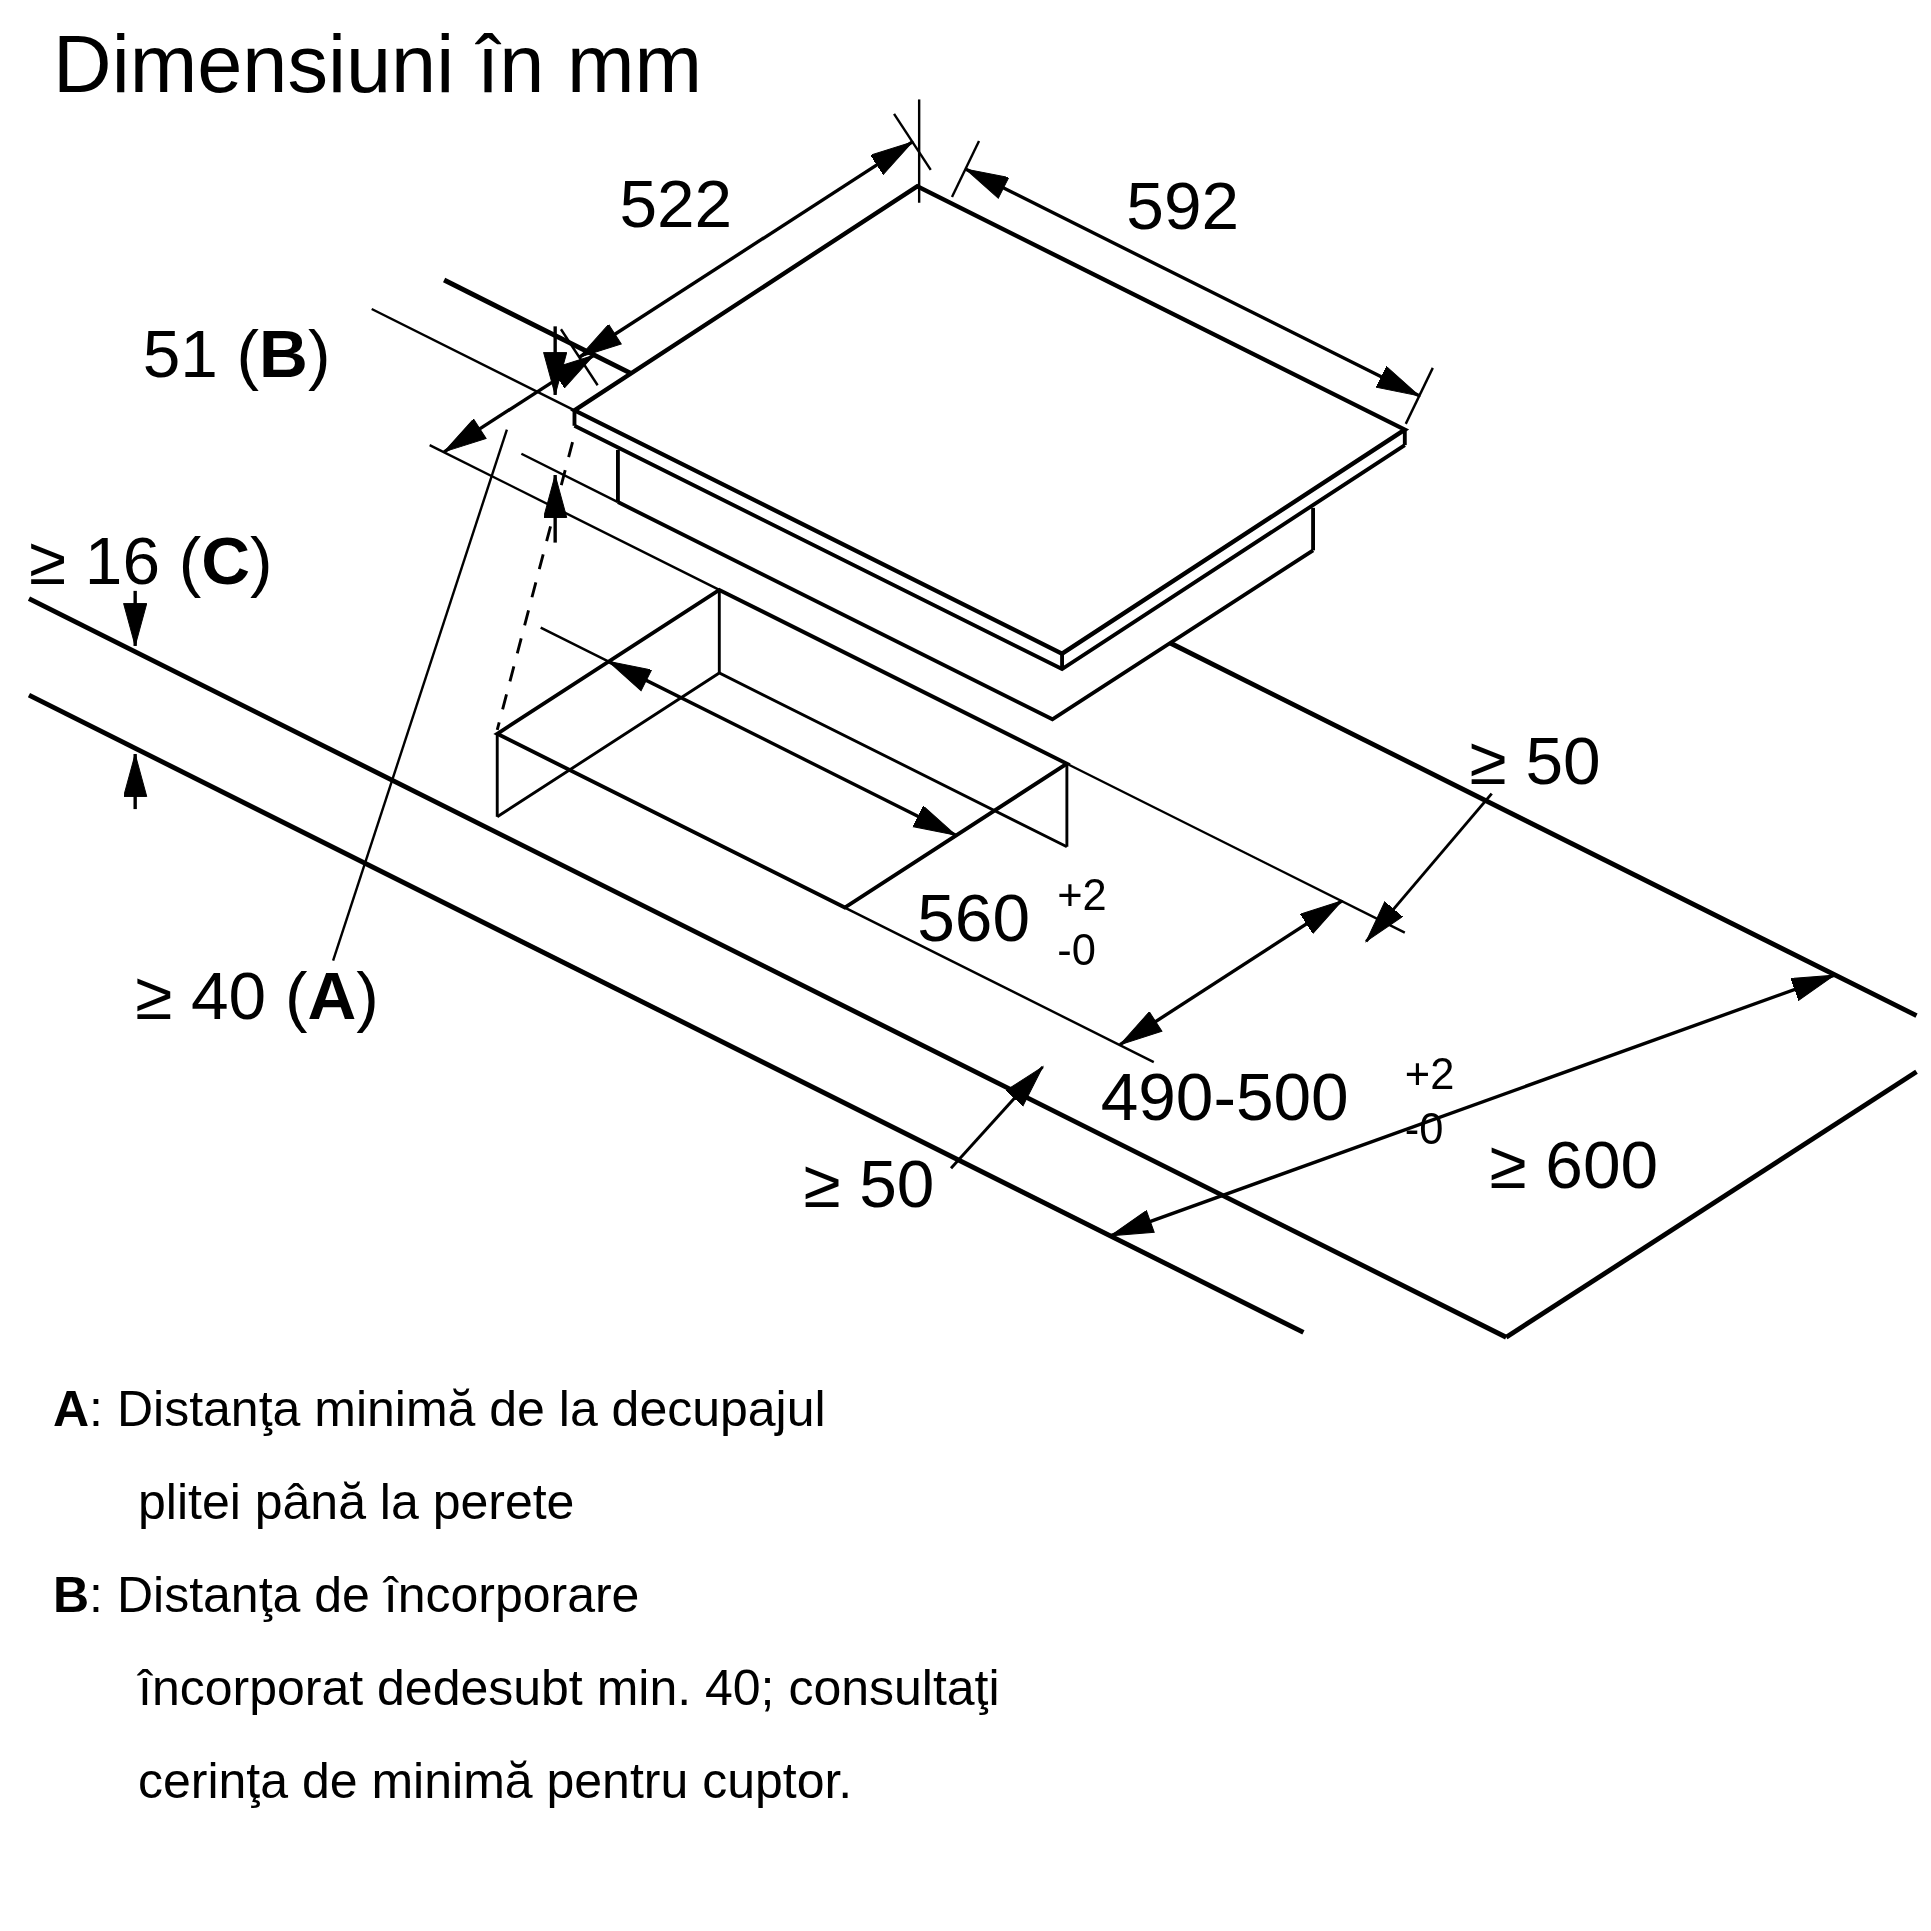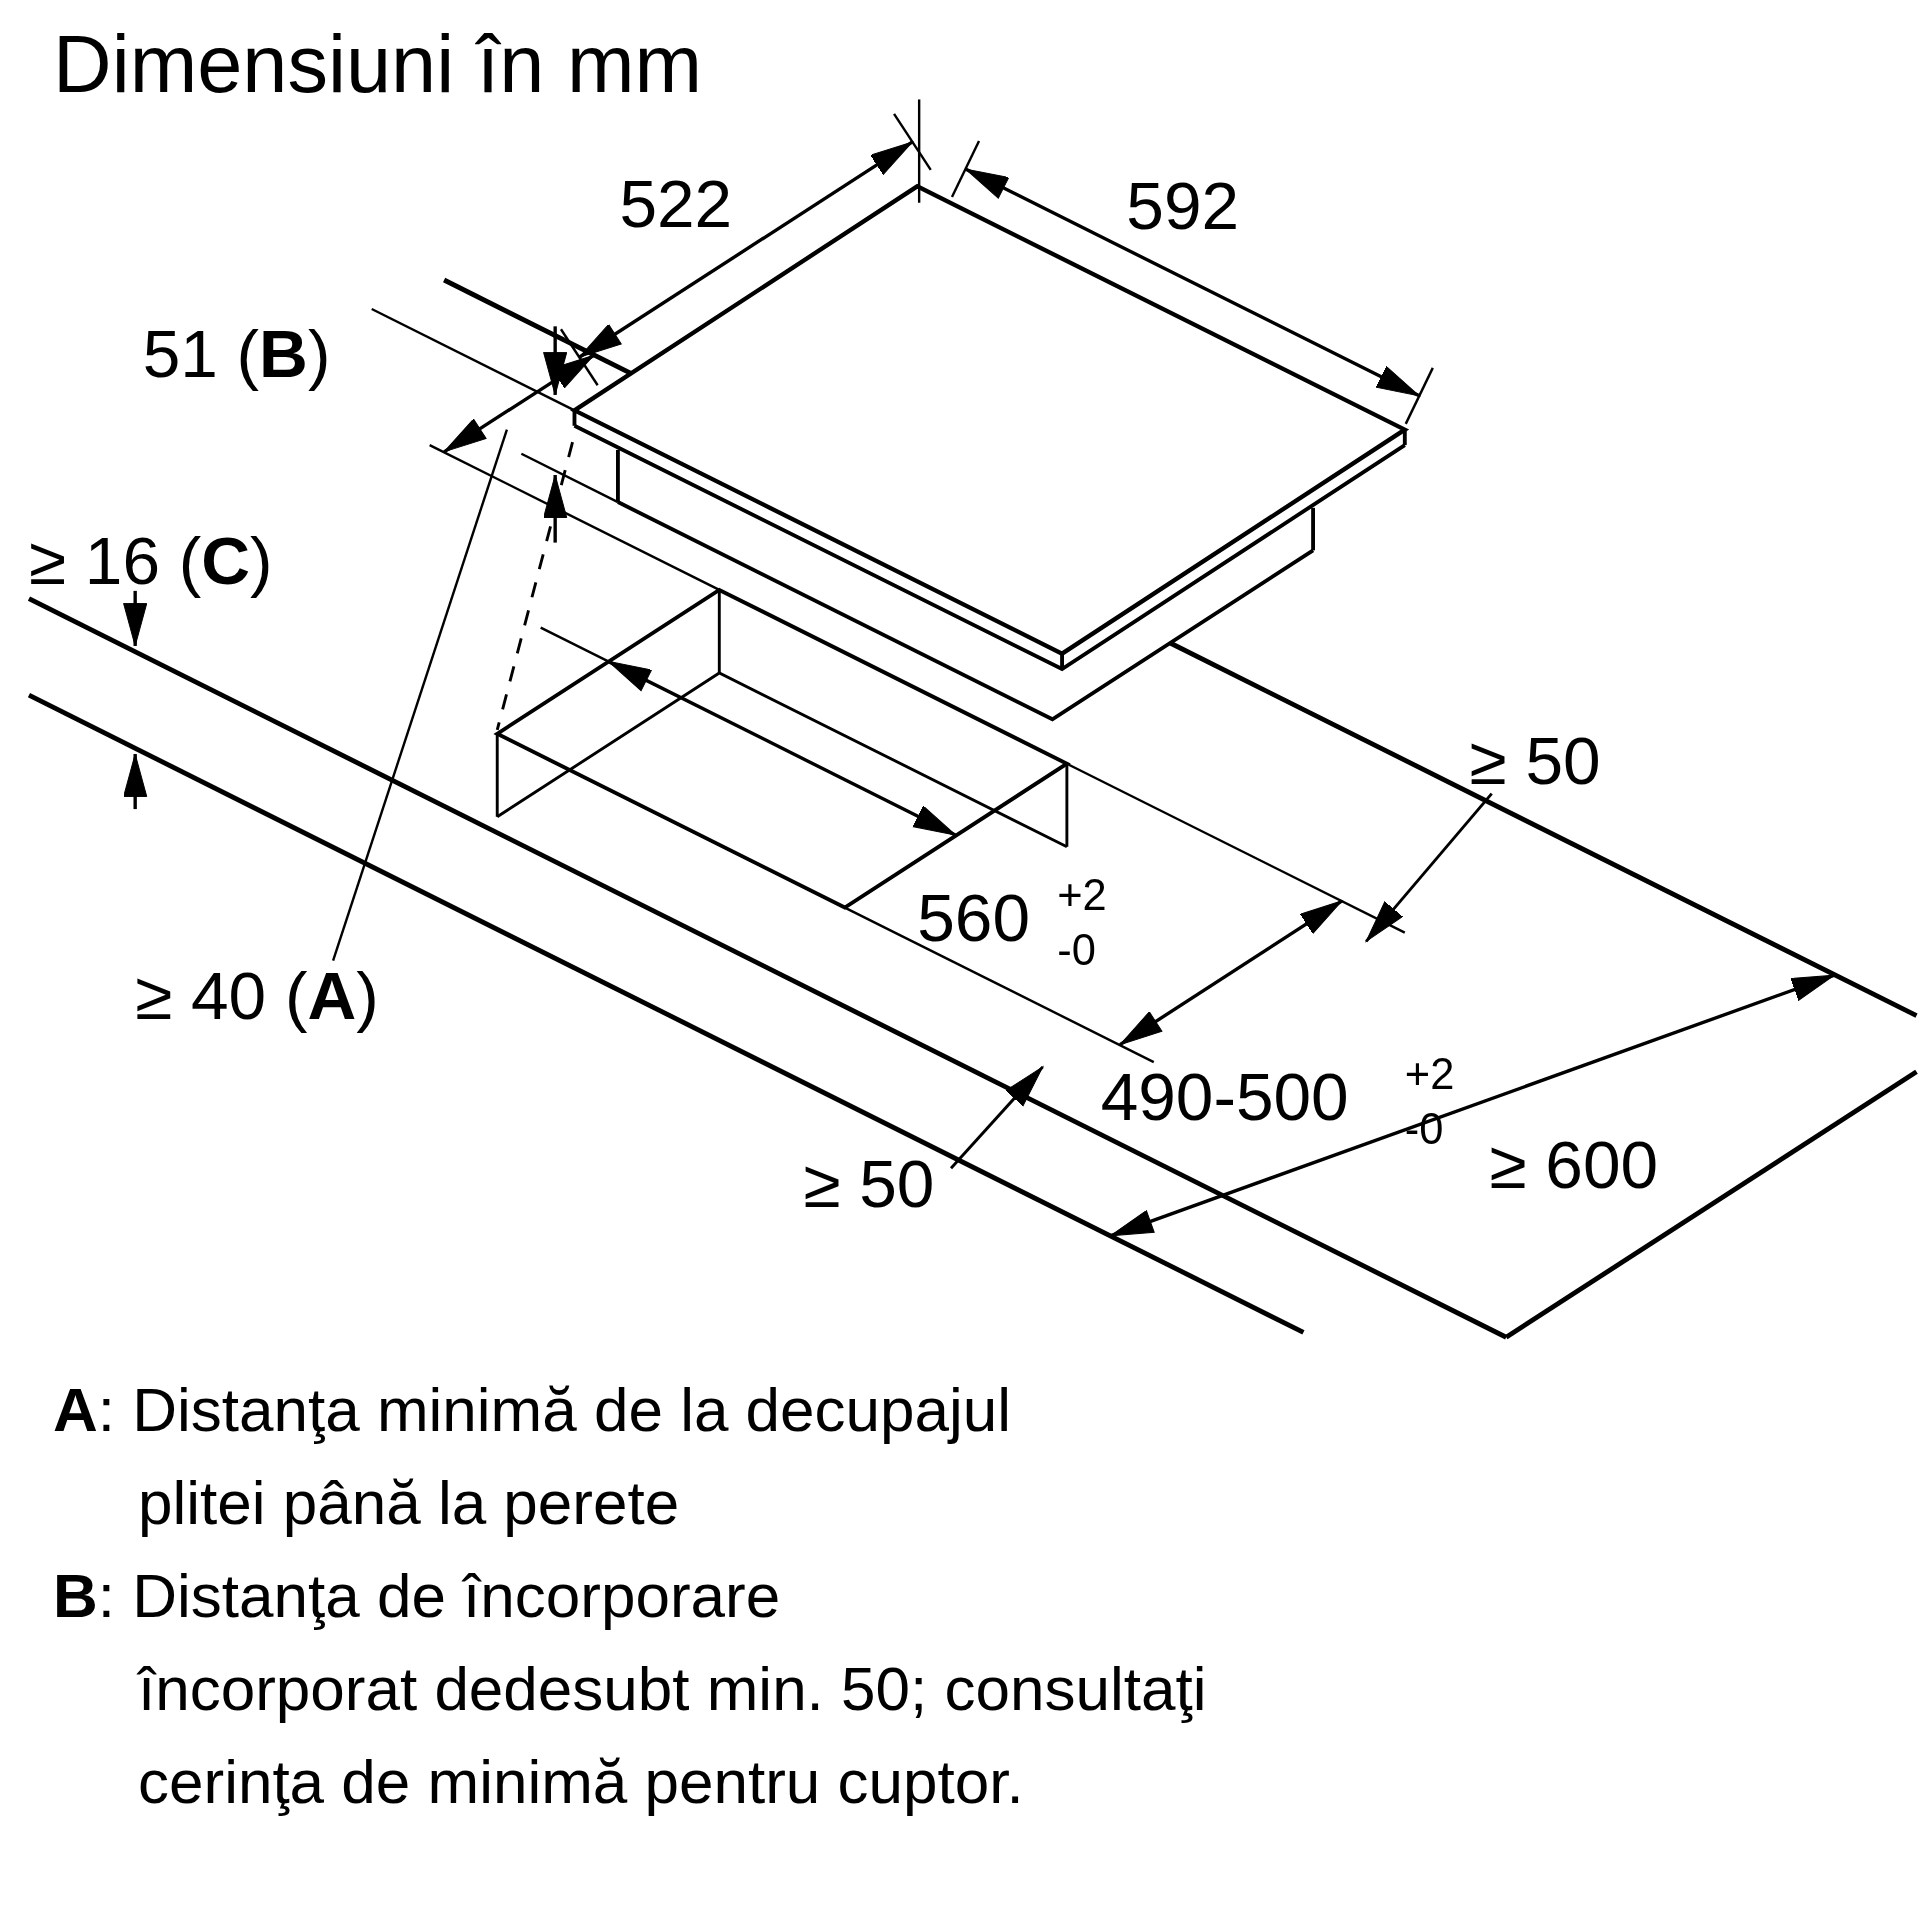--- a/index.html
+++ b/index.html
@@ -2,21 +2,21 @@
 <html><head>
 <meta charset="utf-8">
 <style>
   html,body{margin:0;padding:0;background:#ffffff;}
   body{width:1931px;height:1931px;position:relative;font-family:"Liberation Sans","DejaVu Sans",sans-serif;}
   #diagram{position:absolute;left:0;top:0;}
   .lbl{font-family:"Liberation Sans","DejaVu Sans",sans-serif;font-size:70px;fill:#000;}
   .lbl-small{font-family:"Liberation Sans","DejaVu Sans",sans-serif;font-size:45px;fill:#000;}
   .title{font-family:"Liberation Sans","DejaVu Sans",sans-serif;font-size:84px;fill:#000;}
   .bold{font-weight:bold;}
-  #legend{position:absolute;left:53px;top:1363px;width:1815px;font-size:62px;line-height:93px;color:#000;}
+  #legend{position:absolute;left:53px;top:1363px;width:1815px;font-size:50px;line-height:93px;color:#000;}
   .legend-row{white-space:nowrap;}
   .legend-cont{margin-left:85px;}
   .legend-key{font-weight:bold;}
   svg line, svg polyline, svg polygon, svg path{stroke:#000;}
 </style>
 </head>
 <body>
 
 <svg id="diagram" width="1931" height="1931" viewBox="0 0 2000 2000" fill="none" stroke-linecap="butt">
   <defs>
@@ -140,19 +140,19 @@
     <span>Distanţa minimă de la decupajul</span>
   </div>
   <div class="legend-row legend-cont">
     <span>plitei până la perete</span>
   </div>
   <div class="legend-row">
     <span class="legend-key">B</span><span>:</span>
     <span>Distanţa de încorporare</span>
   </div>
   <div class="legend-row legend-cont">
-    <span>încorporat dedesubt min. 50; consultaţi</span>
+    <span>încorporat dedesubt min. 40; consultaţi</span>
   </div>
   <div class="legend-row legend-cont">
     <span>cerinţa de minimă pentru cuptor.</span>
   </div>
 </div>
 
 
 </body></html>

